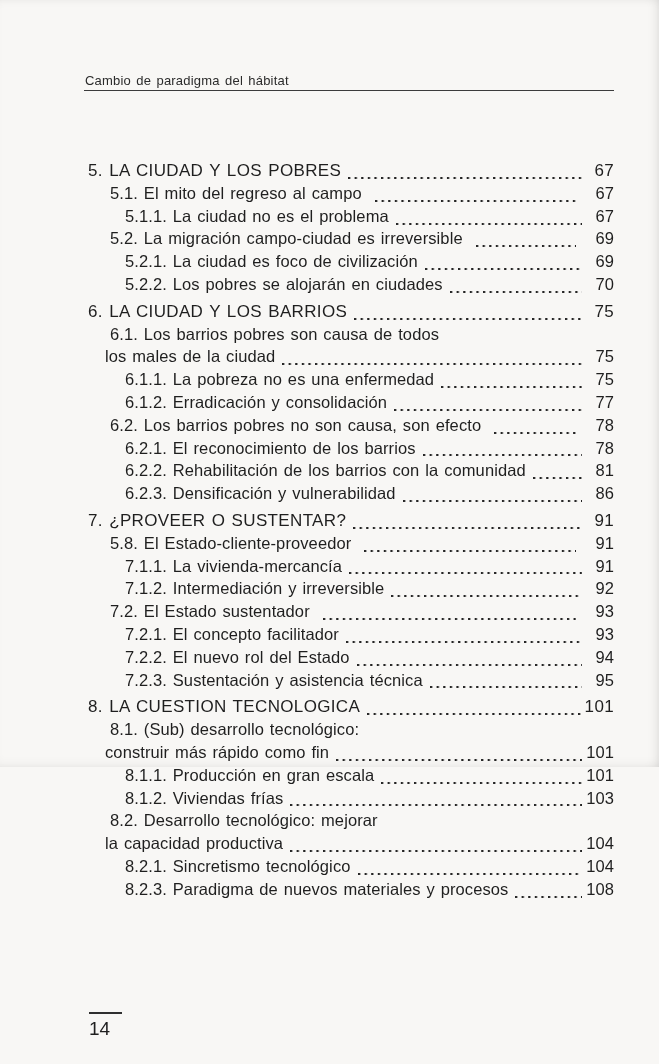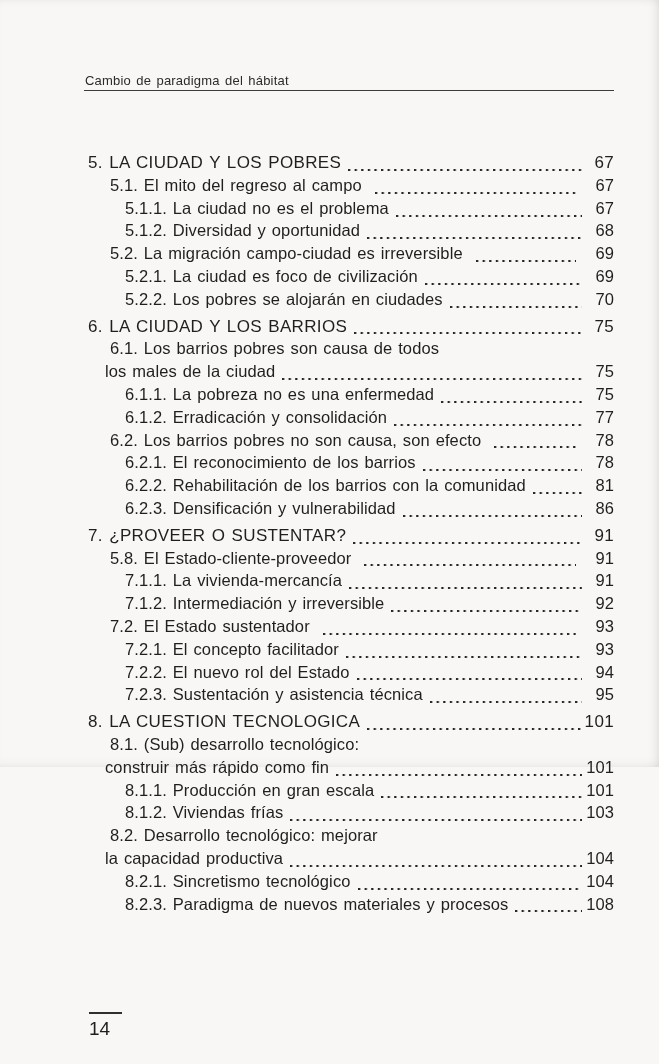--- a/index.html
+++ b/index.html
@@ -34,21 +34,21 @@
     width:530px;height:0;
     border-bottom:1.7px solid #3c3c3c;
   }
   
   .toc{
     position:absolute;
     left:88px;top:149px;
     width:526px;
   }
   .toc-section{margin-top:4px;}
-  .toc-section:first-child{margin-top:4px;}
+  .toc-section:first-child{margin-top:12px;}
   .row{
     display:flex;
     align-items:baseline;
     height:22.8px;
     font-size:16.5px;
     letter-spacing:.1px;
     word-spacing:1.2px;
     color:var(--ink);
   }
   .row.caps{letter-spacing:.35px;font-size:17px;}
@@ -110,25 +110,20 @@
         <div class="row ind-2">
           <span class="txt">5.1. El mito del regreso al campo</span>
           <span class="dots"></span>
           <span class="pg">67</span>
         </div>
         <div class="row ind-3">
           <span class="txt">5.1.1. La ciudad no es el problema</span>
           <span class="dots"></span>
           <span class="pg">67</span>
         </div>
-        <div class="row ind-3">
-          <span class="txt">5.1.2. Diversidad y oportunidad</span>
-          <span class="dots"></span>
-          <span class="pg">68</span>
-        </div>
         <div class="row ind-2">
           <span class="txt">5.2. La migración campo-ciudad es irreversible</span>
           <span class="dots"></span>
           <span class="pg">69</span>
         </div>
         <div class="row ind-3">
           <span class="txt">5.2.1. La ciudad es foco de civilización</span>
           <span class="dots"></span>
           <span class="pg">69</span>
         </div>

